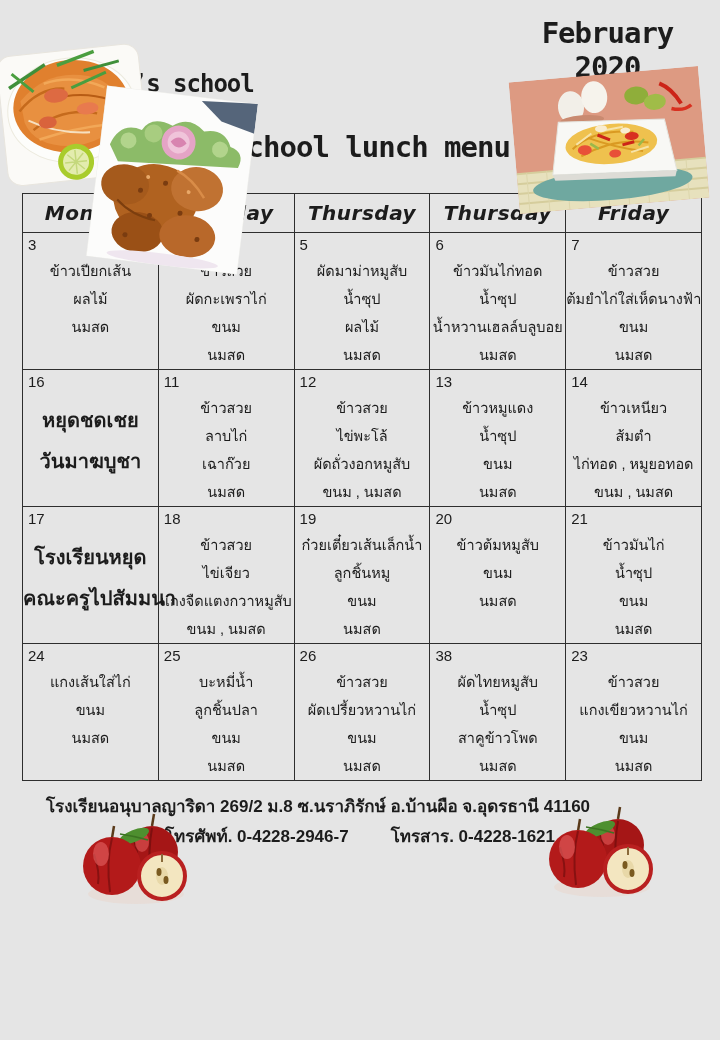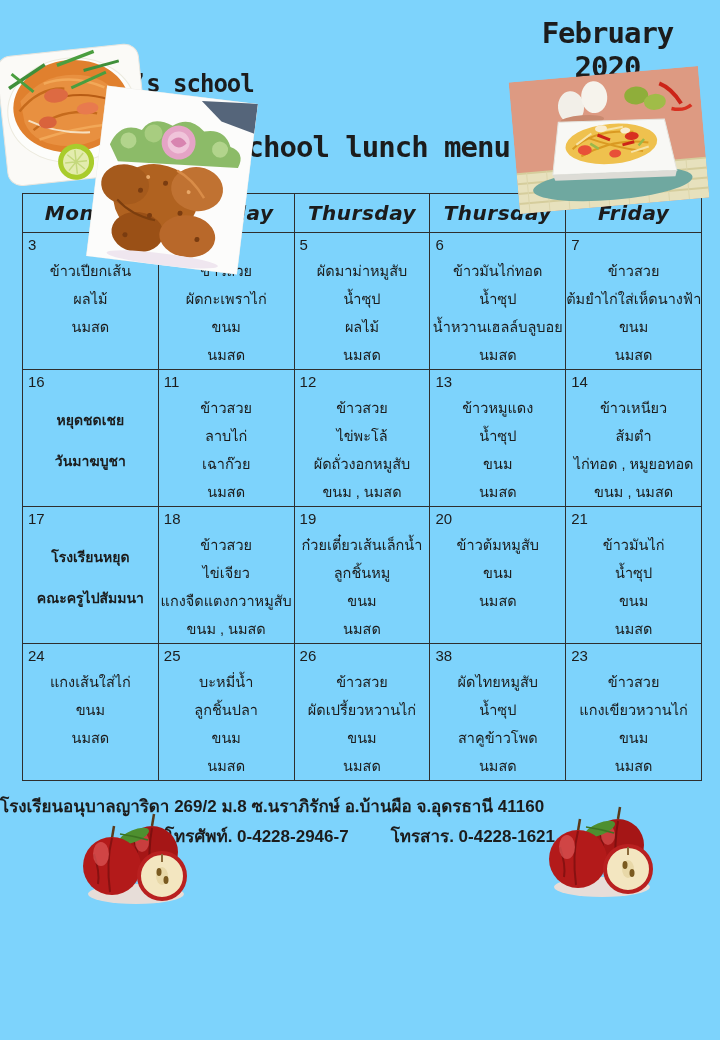--- a/index.html
+++ b/index.html
@@ -1,41 +1,41 @@
 <!DOCTYPE html>
 <html><head>
 <meta charset="utf-8">
 <style>
   html,body{margin:0;padding:0;background:#ffffff;}
-  .page{position:relative;width:720px;height:1040px;background:#7dd3fc;overflow:hidden;
+  .page{position:relative;width:720px;height:1040px;background:#e5e5e5;overflow:hidden;
         font-family:"Liberation Sans","DejaVu Sans",sans-serif;color:#1c1c1c;}
 
   
   .month-year{position:absolute;top:16px;left:505px;width:205px;text-align:center;
         font-family:"DejaVu Sans Mono",monospace;font-weight:700;font-size:29px;letter-spacing:-1px;}
   .school-name{position:absolute;top:70px;left:52px;width:680px;
         font-family:"DejaVu Sans Mono",monospace;font-weight:700;font-size:24px;letter-spacing:-1px;}
   .menu-title{position:absolute;top:130px;left:30px;width:680px;text-align:center;
         font-family:"DejaVu Sans Mono",monospace;font-weight:700;font-size:29px;letter-spacing:-1px;}
 
   
   table.calendar{position:absolute;left:22px;top:193px;width:680px;border-collapse:collapse;
         table-layout:fixed;z-index:1;}
   table.calendar th{border:1px solid #2e2e2e;height:36px;
         font-family:"DejaVu Sans","Liberation Sans",sans-serif;
         font-style:italic;font-weight:700;font-size:20px;letter-spacing:.5px;}
   table.calendar td{border:1px solid #2e2e2e;height:131px;vertical-align:top;padding:0;}
   .date{font-size:15px;line-height:17px;padding:3px 0 0 5px;text-align:left;}
   .items{text-align:center;margin-top:4px;font-size:14.5px;}
   .item{line-height:28px;white-space:nowrap;}
-  td.holiday .items{margin-top:10px;font-weight:700;font-size:14px;text-align:center;}
+  td.holiday .items{margin-top:10px;font-weight:700;font-size:20px;text-align:center;}
   td.holiday .item{line-height:41px;}
 
   
-  .address{position:absolute;top:792px;left:0;width:636px;text-align:left;
+  .address{position:absolute;top:792px;left:0;width:636px;text-align:center;
         font-weight:700;font-size:17px;}
   .phone-row{position:absolute;top:822px;left:0;width:720px;display:flex;
         justify-content:center;gap:42px;font-weight:700;font-size:17px;}
 
   
   .photo{position:absolute;z-index:2;}
   .photo svg{display:block;}
   .ph-padthai{left:-8px;top:36px;transform:rotate(-6deg);}
   .ph-chicken{left:96px;top:94px;transform:rotate(7deg);}
   .ph-somtam{left:514px;top:74px;transform:rotate(-5deg);}

